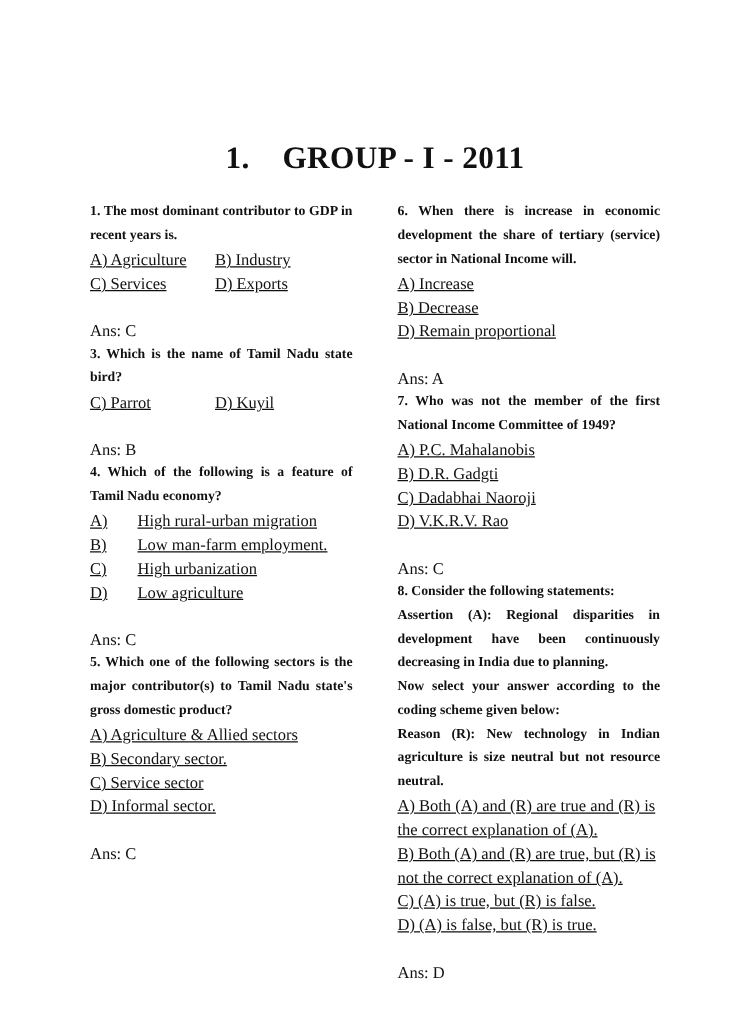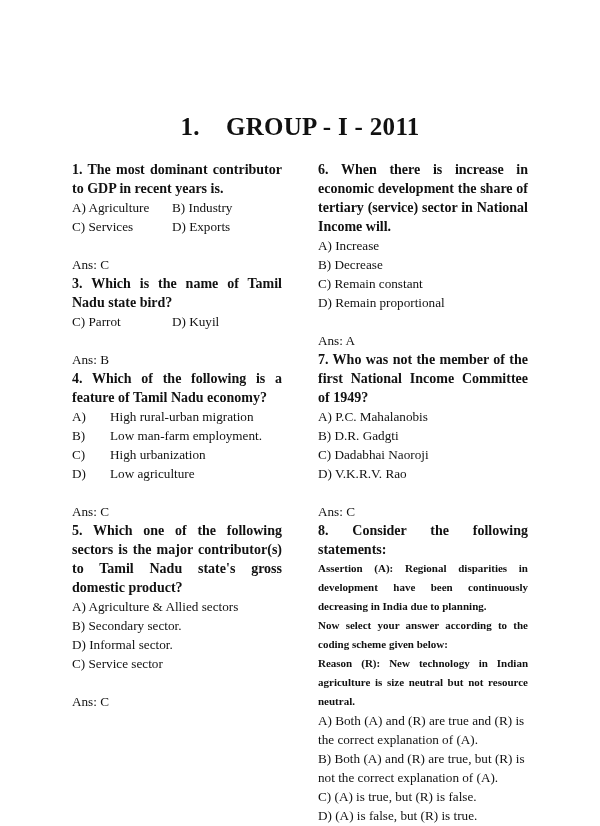--- a/index.html
+++ b/index.html
@@ -45,39 +45,40 @@
   }
   .col {
     width: 210px;
     flex: 0 0 210px;
   }
   .qblock {
     margin: 0 0 0 0;
   }
   
   .qtext {
-    font-size: 14px;
+    font-size: 11px;
     line-height: 19px;
     font-weight: bold;
     text-align: justify;
     text-align-last: left;
     margin: 0;
     hyphens: none;
   }
   
   .opts {
     margin: 0;
     padding: 0;
     list-style: none;
   }
   .opt {
     font-size: 13.2px;
     line-height: 19px;
     font-weight: normal;
     margin: 0;
+    text-decoration: underline;
   }
   
   .opts.grid2 {
     display: block;
   }
   .opts.grid2 .row2 {
     display: block;
     font-size: 0;
   }
   .opts.grid2 .row2 .opt {
@@ -168,33 +169,32 @@
               <span class="txt">Low agriculture</span>
             </div>
           </div>
           <p class="ans">Ans: C</p>
         </div>
         <div class="qblock">
           <p class="qtext">5. Which one of the following sectors is the major contributor(s) to Tamil Nadu state's gross domestic product?</p>
           <div class="opts stack">
             <div class="opt">A) Agriculture &amp; Allied sectors</div>
             <div class="opt">B) Secondary sector.</div>
+            <div class="opt">C) Service sector</div>
             <div class="opt">D) Informal sector.</div>
-            <div class="opt">C) Service sector</div>
           </div>
           <p class="ans">Ans: C</p>
         </div>
       </div>
     <div class="col" id="col-right">
         <div class="qblock">
           <p class="qtext">6. When there is increase in economic development the share of tertiary (service) sector in National Income will.</p>
           <div class="opts stack">
             <div class="opt">A) Increase</div>
             <div class="opt">B) Decrease</div>
-            <div class="opt">C) Remain constant</div>
             <div class="opt">D) Remain proportional</div>
           </div>
           <p class="ans">Ans: A</p>
         </div>
         <div class="qblock">
           <p class="qtext">7. Who was not the member of the first National Income Committee of 1949?</p>
           <div class="opts stack">
             <div class="opt">A) P.C. Mahalanobis</div>
             <div class="opt">B) D.R. Gadgti</div>
             <div class="opt">C) Dadabhai Naoroji</div>

